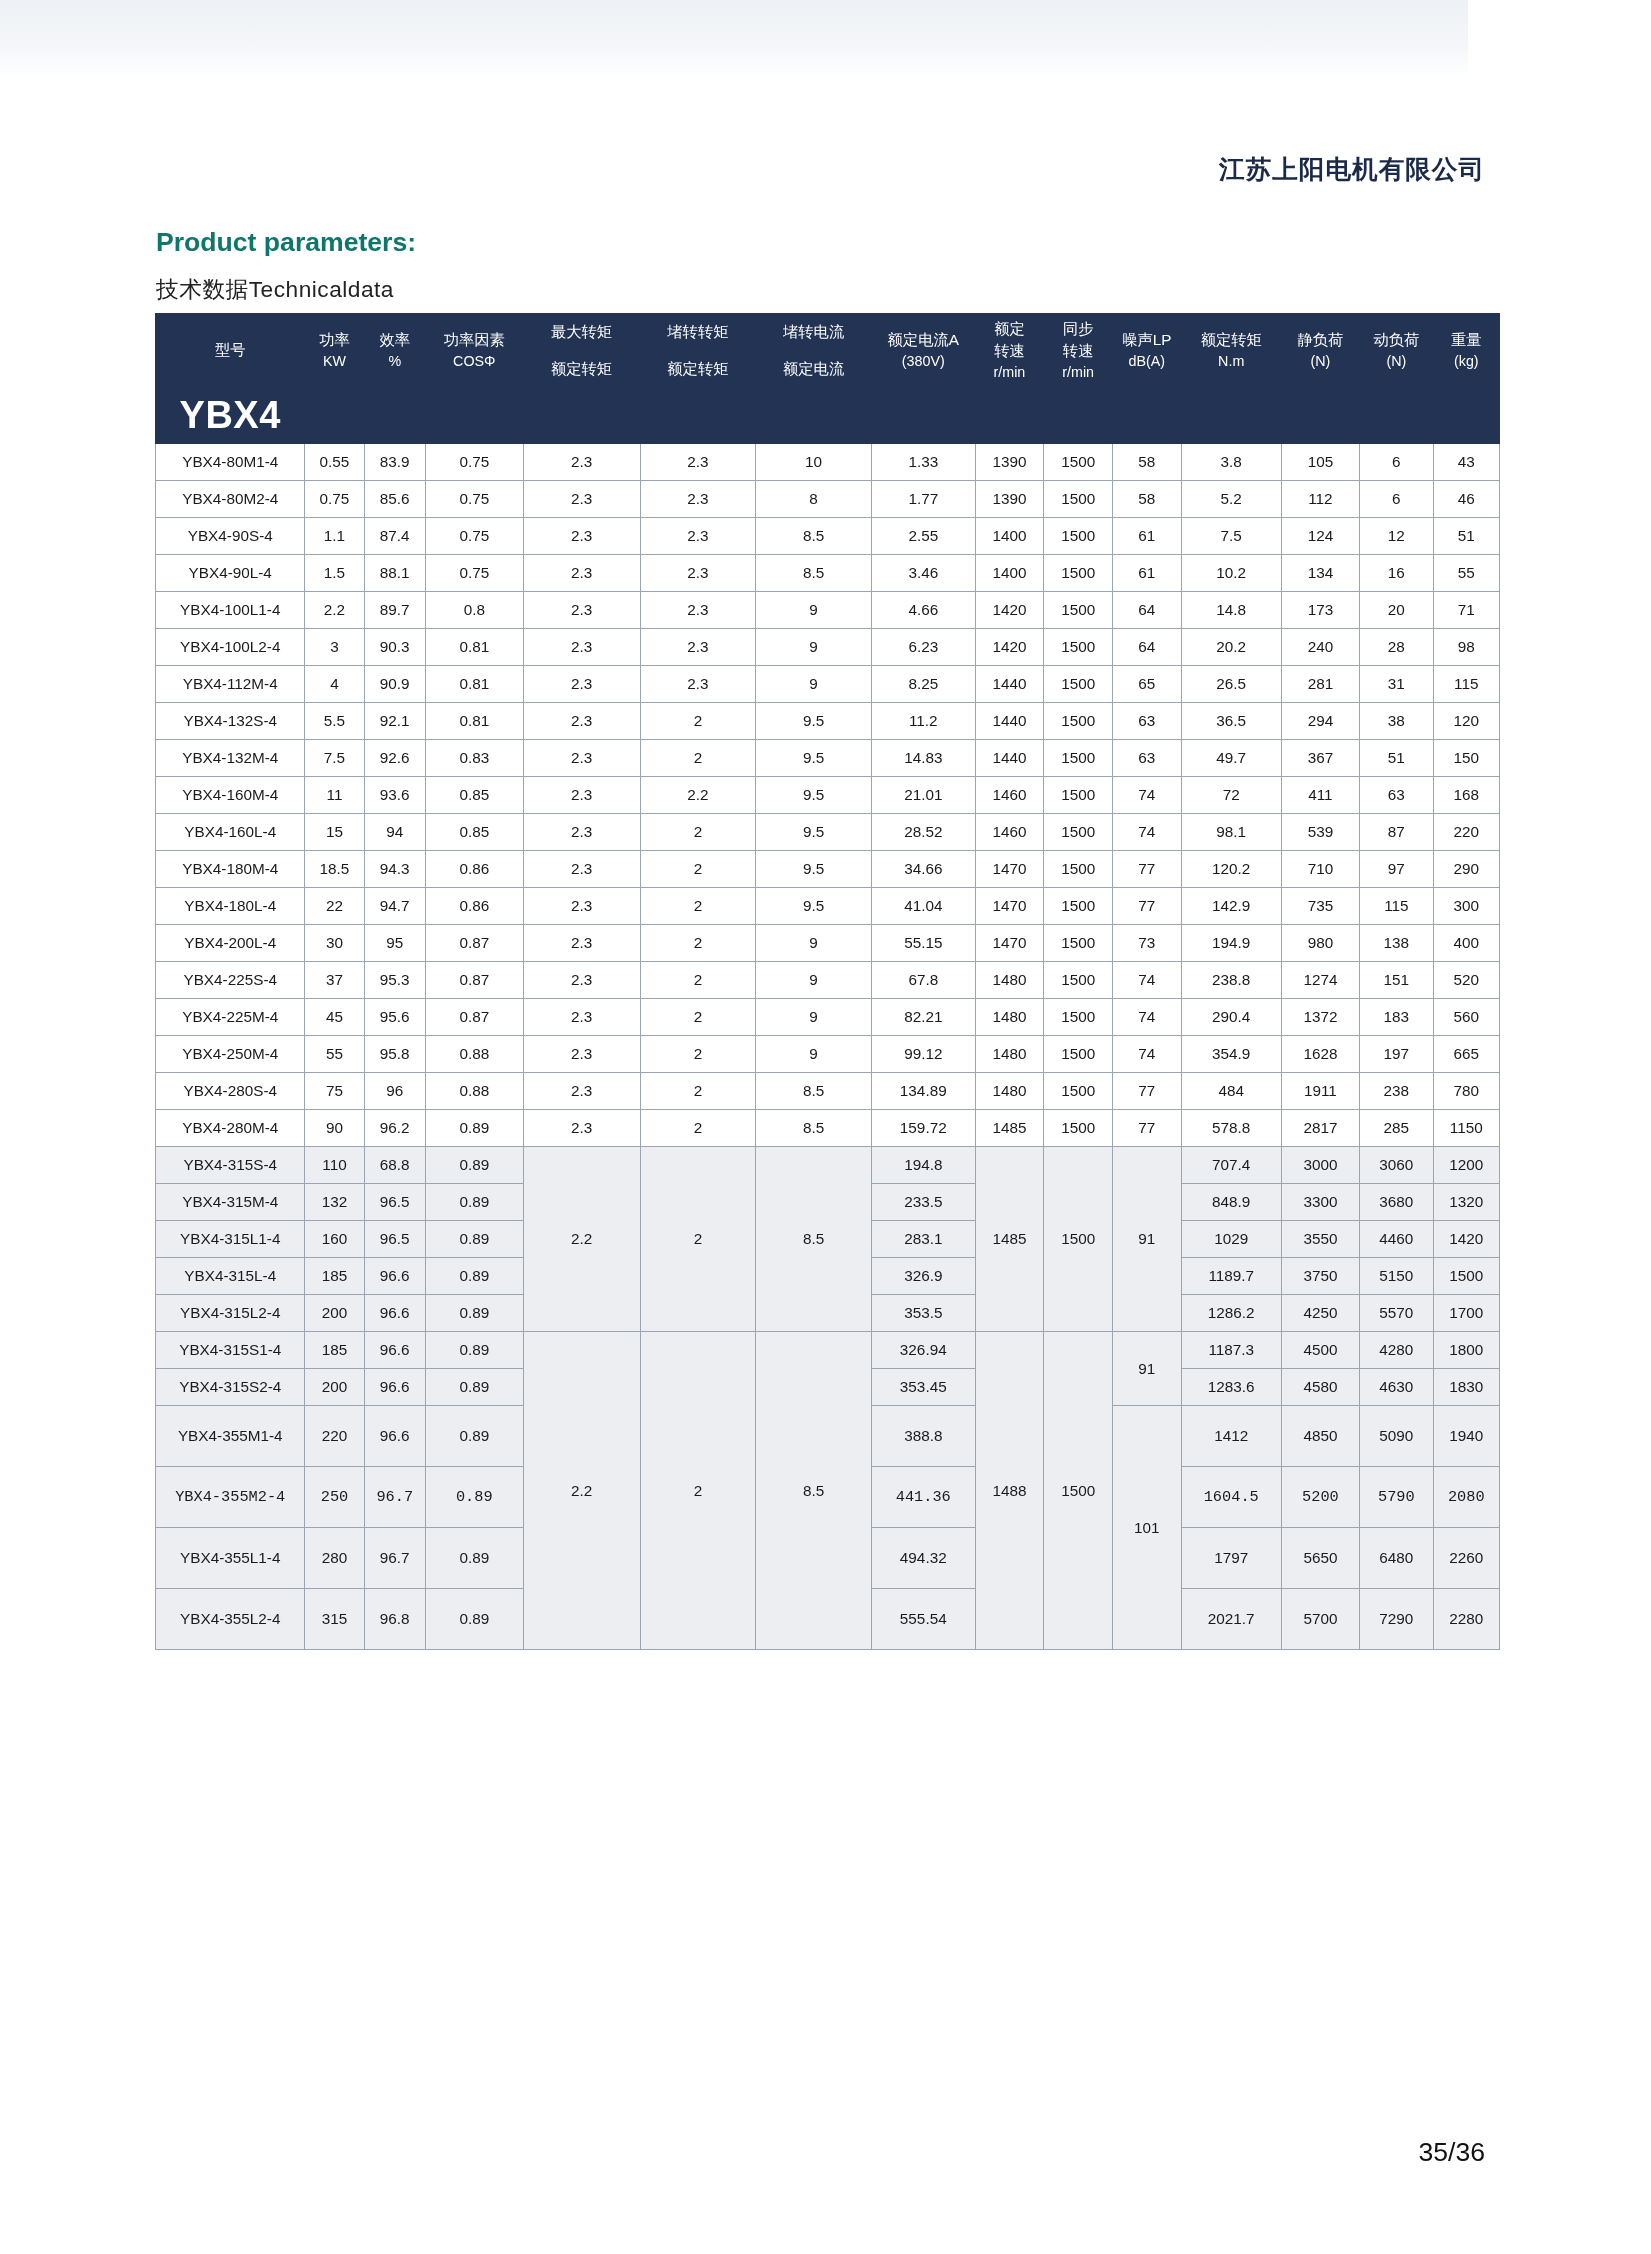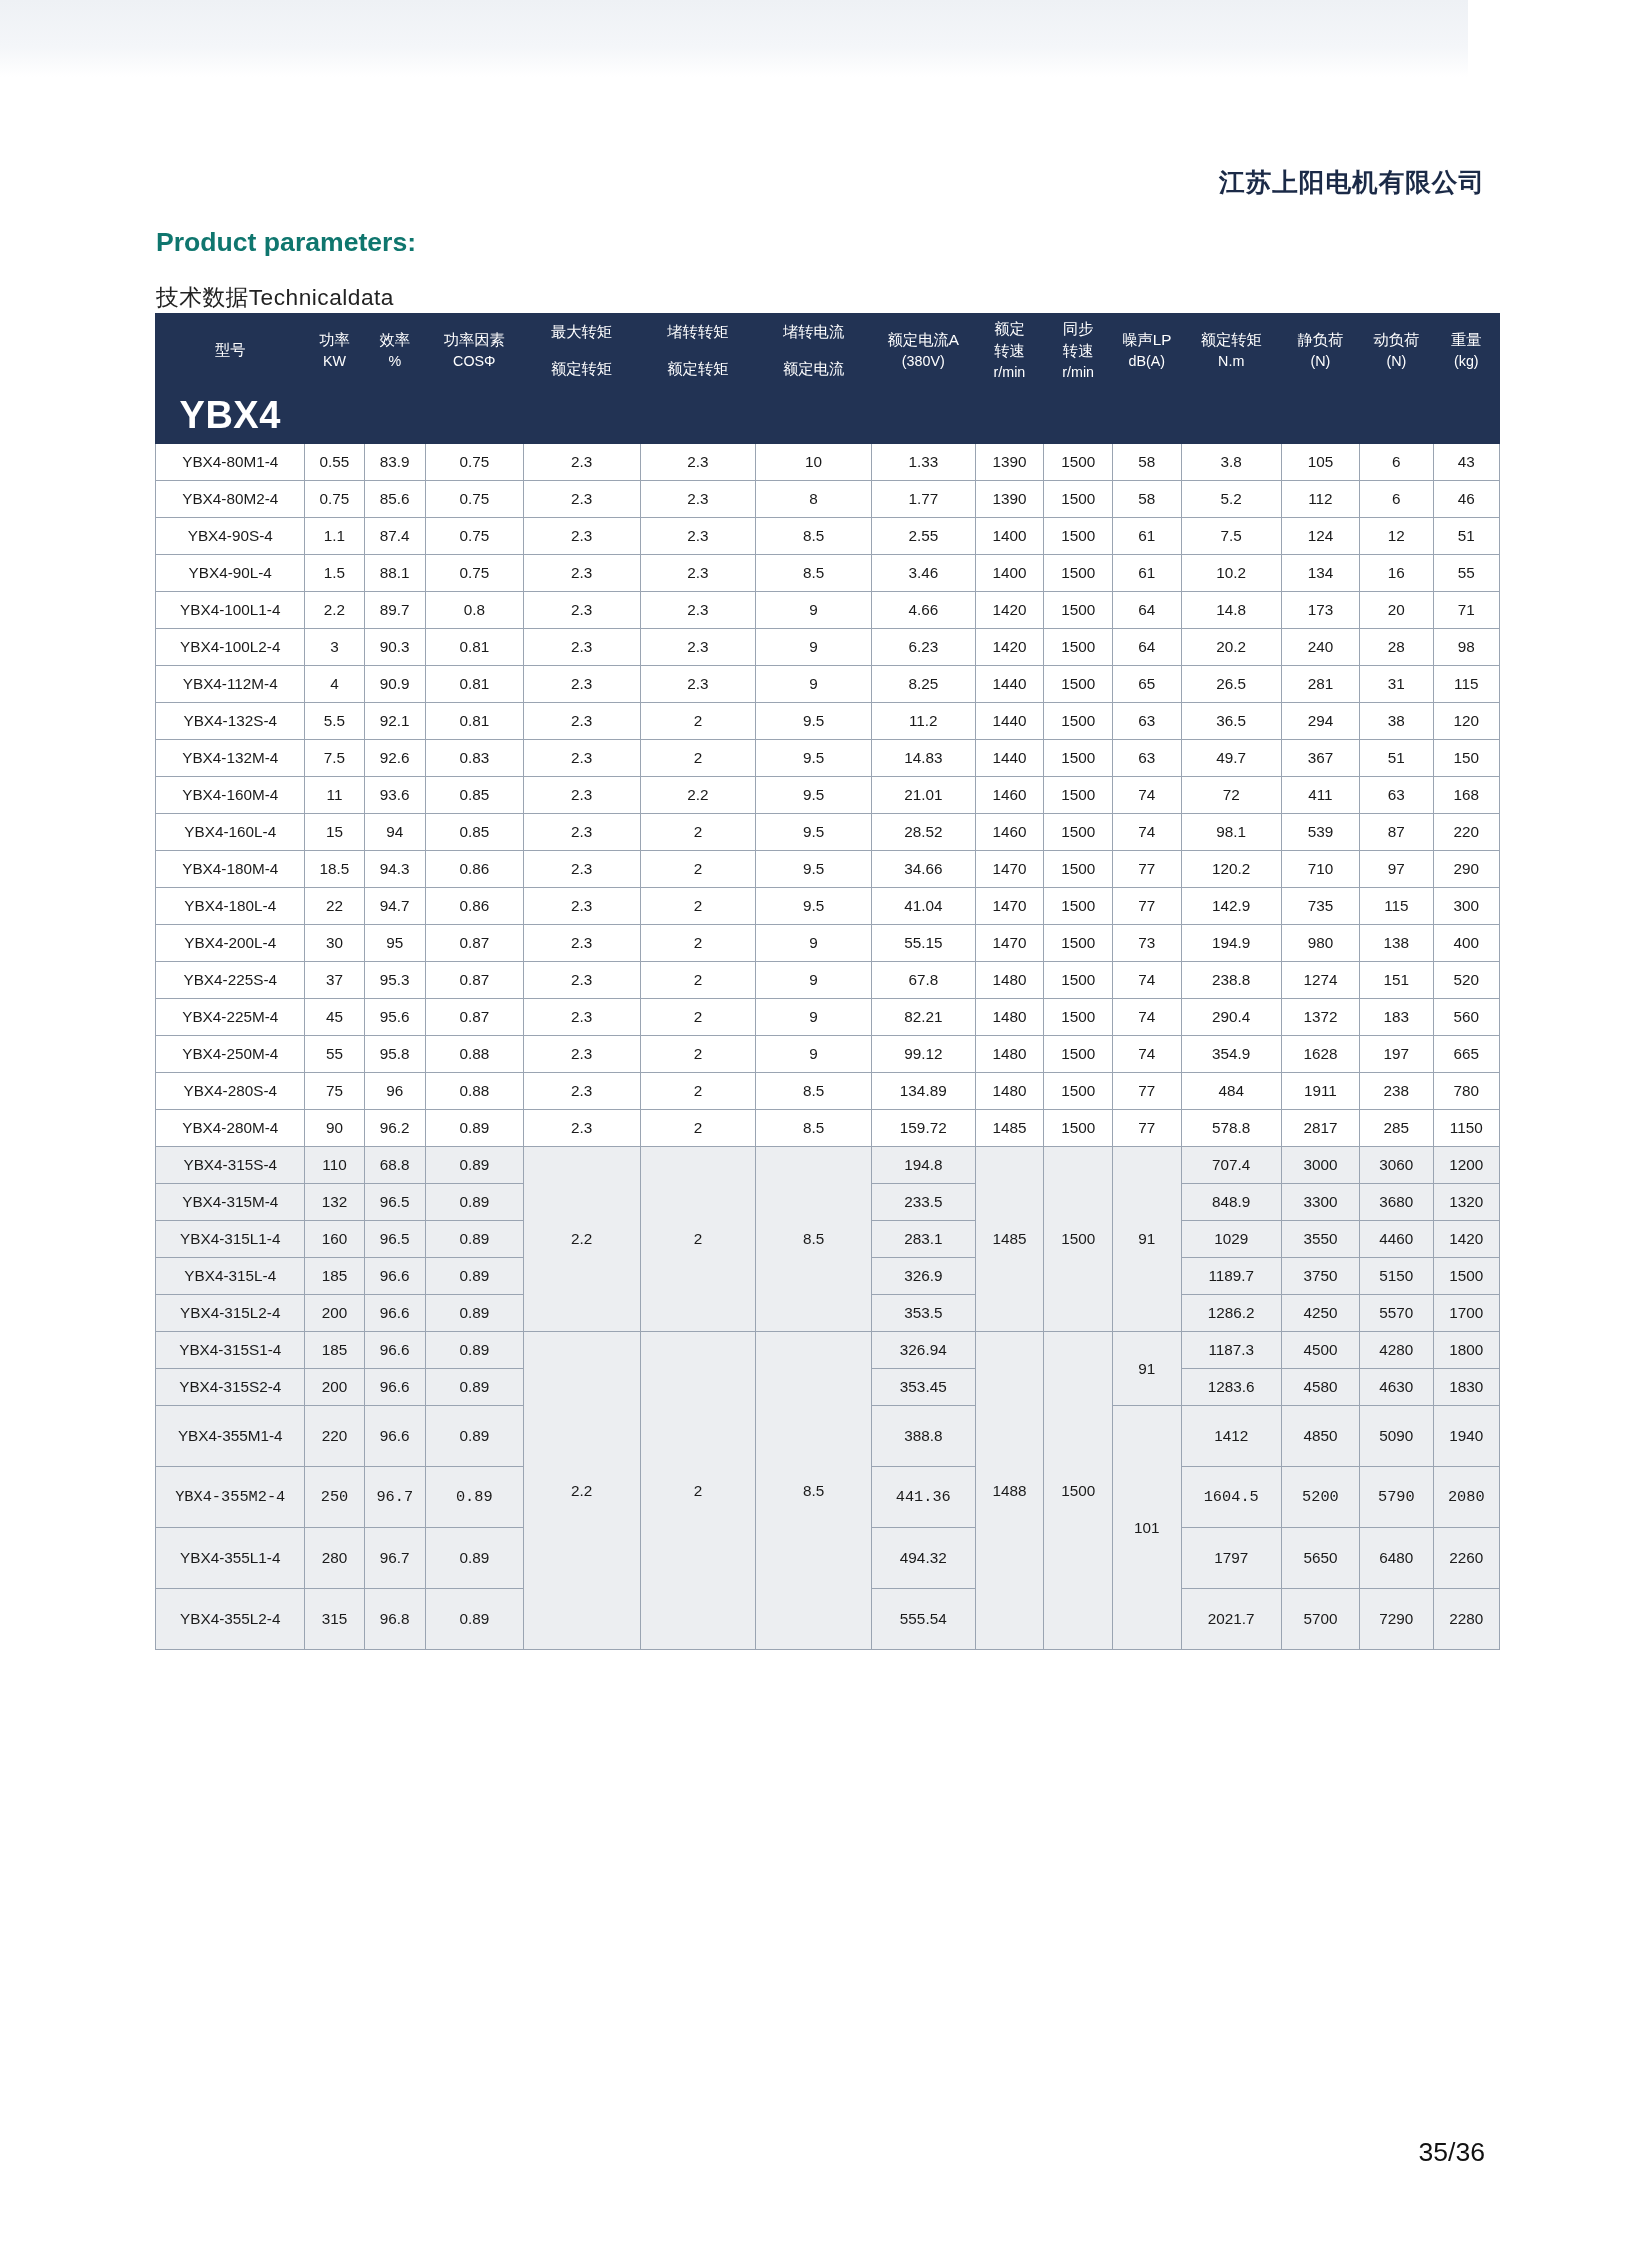--- a/index.html
+++ b/index.html
@@ -24,21 +24,21 @@
   .top-band {
     position: absolute;
     top: 0;
     left: 0;
     width: 1468px;
     height: 77px;
     background: linear-gradient(180deg, #eef1f5 0%, #f4f6f9 60%, #ffffff 100%);
   }
   .company {
     position: absolute;
-    top: 165px;
+    top: 152px;
     right: 167px;
     font-size: 25.6px;
     font-weight: bold;
     color: #1b2a47;
     letter-spacing: 1px;
   }
   .title-en {
     position: absolute;
     top: 227px;
     left: 156px;
@@ -46,21 +46,20 @@
     font-weight: bold;
     color: #0f766e;
   }
   .title-cn {
     position: absolute;
     top: 274px;
     left: 156px;
     font-size: 22.7px;
     color: #222222;
     letter-spacing: 0.5px;
-    margin-top: 8px;
   }
   .page-num {
     position: absolute;
     bottom: 87px;
     right: 167px;
     font-size: 26.6px;
     color: #111111;
   }
 
   table.spec {

